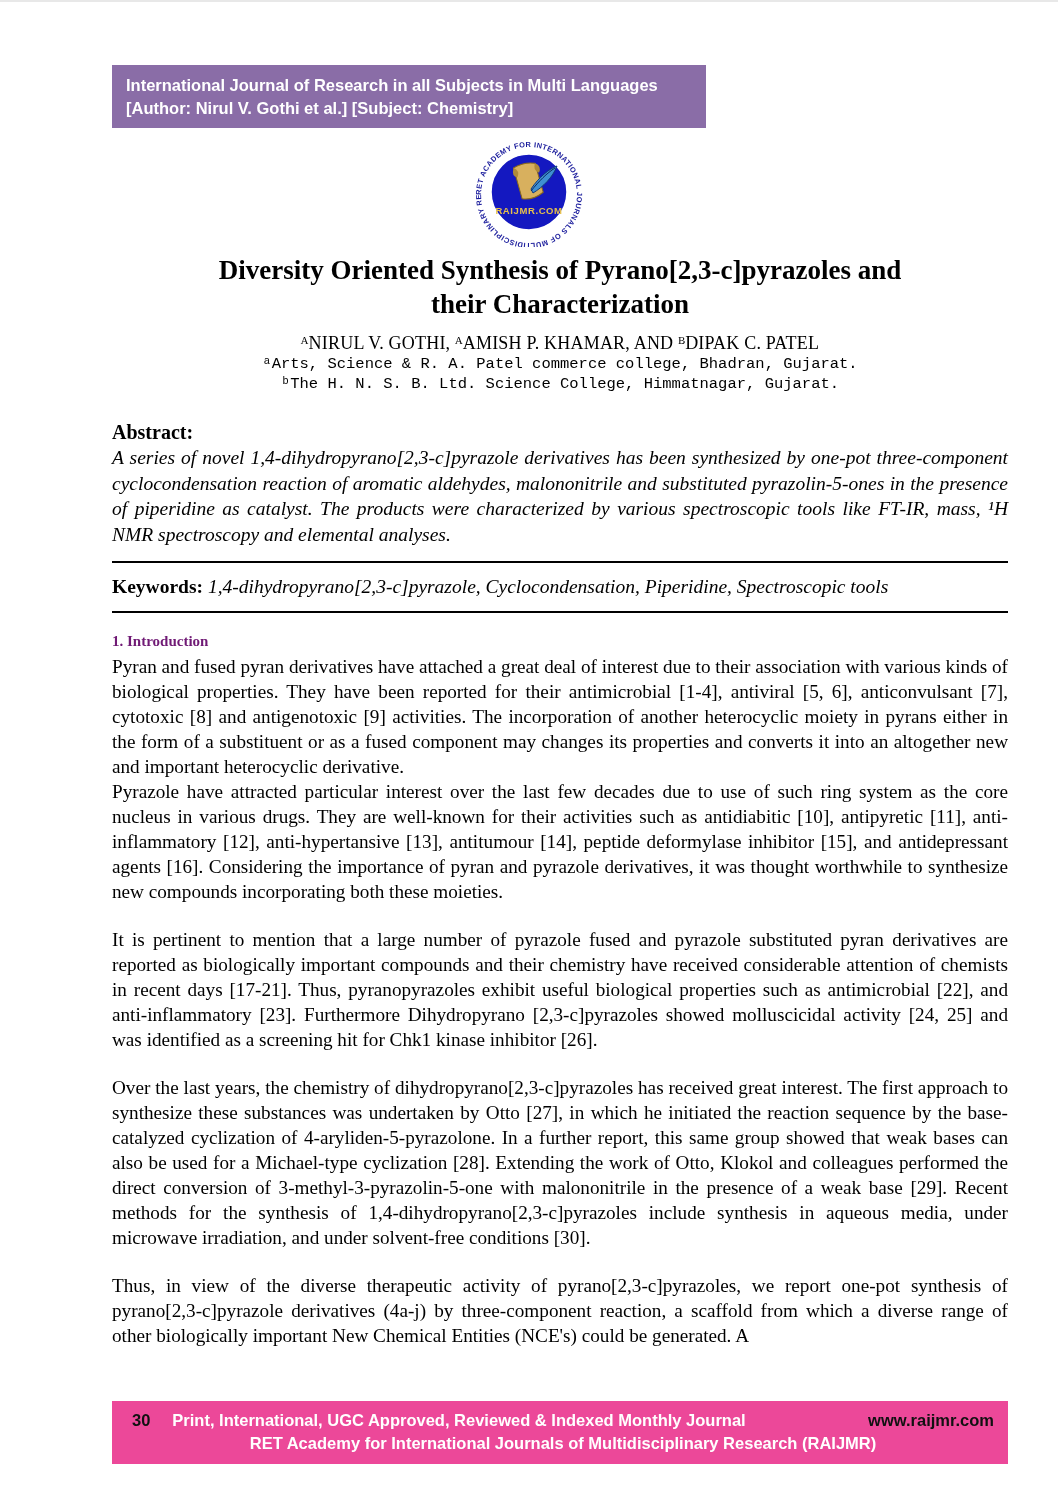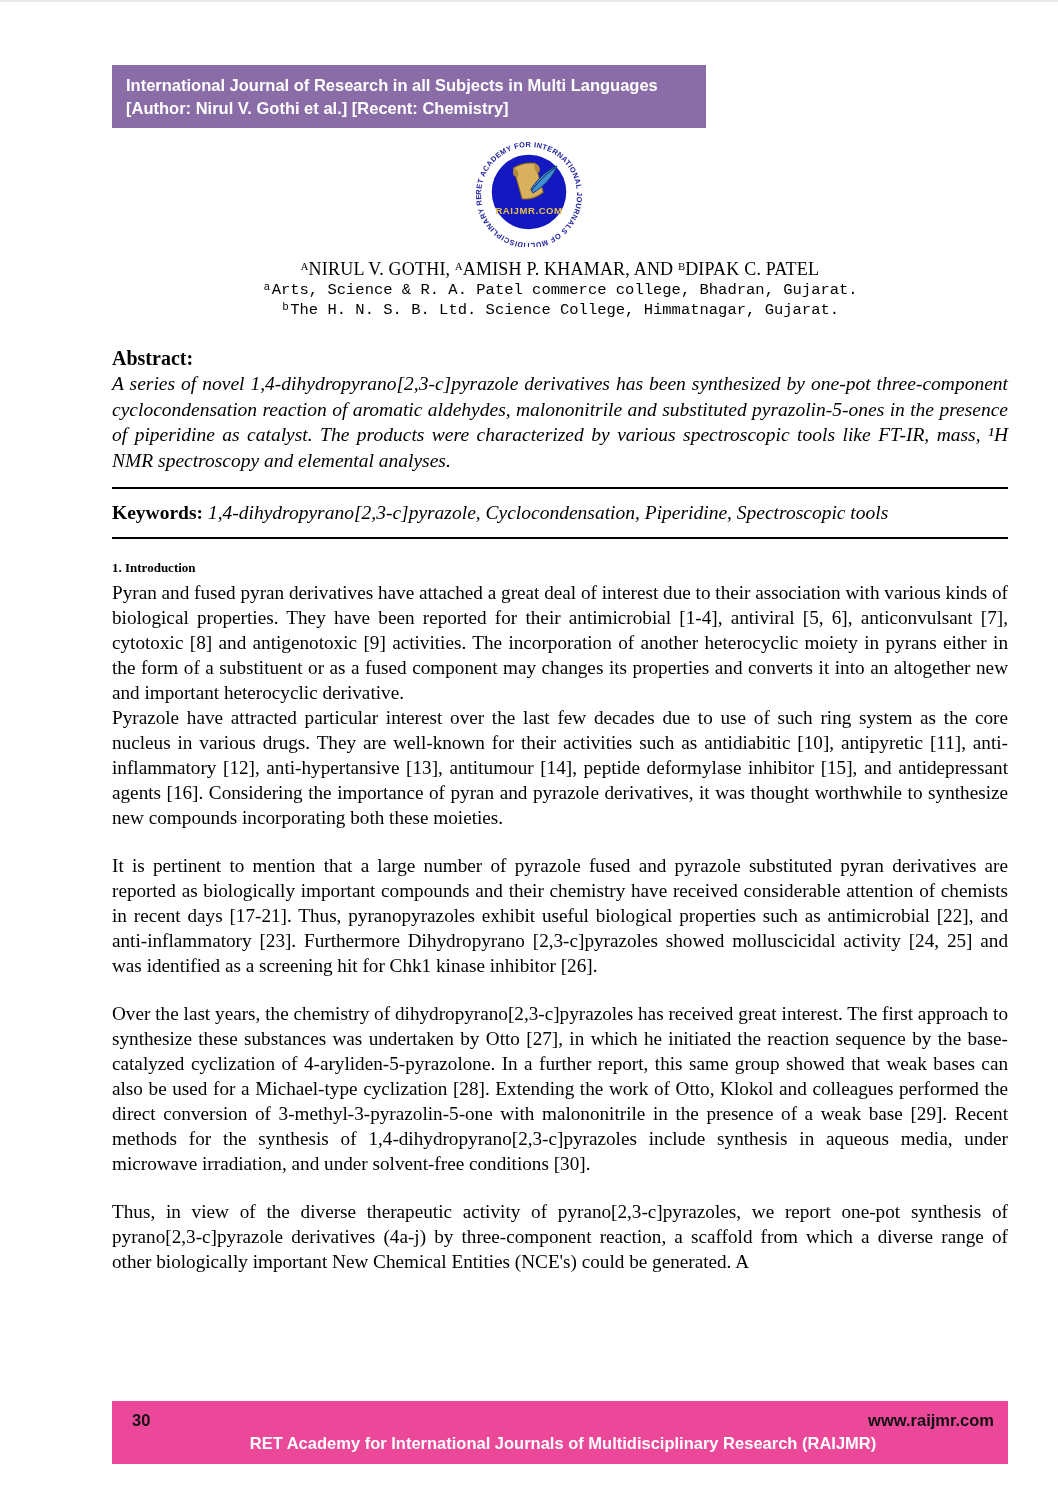--- a/index.html
+++ b/index.html
@@ -86,21 +86,21 @@
     margin-top: 11px;
     font-size: 19.5px;
     line-height: 25px;
     color: #000;
   }
   .keywords-line .kw-head { font-weight: 700; font-style: normal; }
   .keywords-line .kw-text { font-style: italic; }
   .rule-2 { border: none; border-top: 2.5px solid #000; margin-top: 12px; }
 
   
-  .intro-heading { margin-top: 16px; font-weight: 700; font-size: 13px; line-height: 25px; color: #000000; }
+  .intro-heading { margin-top: 16px; font-weight: 700; font-size: 15px; line-height: 25px; color: #701a75; }
   .body-par {
     font-size: 19.2px;
     line-height: 25px;
     text-align: justify;
     color: #000;
   }
   .par-gap { margin-top: 23px; }
 
   
   .footer-bar {
@@ -123,21 +123,21 @@
   .footer-line2 { color: #ffffff; text-align: center; }
 </style>
 </head>
 <body>
 
 <div class="page">
 
   <div class="content header-row">
     <div class="header-left">
       <div>International Journal of Research in all Subjects in Multi Languages</div>
-      <div>[Author: Nirul V. Gothi et al.] [Recent: Chemistry]</div>
+      <div>[Author: Nirul V. Gothi et al.] [Subject: Chemistry]</div>
     </div>
   </div>
 
   <div class="logo-wrap">
     <svg class="logo-svg" viewBox="0 0 112 112">
       <circle cx="56" cy="56" r="55" fill="#ffffff"></circle>
       <defs>
         <path id="ringPath" d="M 56,56 m -48,4 a 48,48 0 1,1 96,0 a 48,48 0 1,1 -96,0"></path>
       </defs>
       <text font-family="Liberation Sans, sans-serif" font-size="7.4" font-weight="700" fill="#1a1c9c" letter-spacing="0.4">
@@ -151,20 +151,24 @@
         <path d="M 44,30 Q 50,34 46,40 Q 40,38 44,30 Z" fill="#b08a38"></path>
         <path d="M 66,30 Q 62,36 68,40 Q 72,34 66,30 Z" fill="#b08a38"></path>
       </g>
 
       <path d="M 58,54 C 66,42 76,34 84,31 C 80,42 70,52 60,58 Z" fill="#3f8fd2" stroke="#123a7a" stroke-width="1"></path>
       <path d="M 58,56 C 66,46 74,38 82,33" fill="none" stroke="#0c2a5e" stroke-width="1"></path>
       <text x="56" y="79" text-anchor="middle" font-family="Liberation Sans, sans-serif" font-size="9.5" font-weight="700" fill="#e7c04a" letter-spacing="0.6">RAIJMR.COM</text>
     </svg>
   </div>
 
+  <div class="content paper-title">
+    <div>Diversity Oriented Synthesis of Pyrano[2,3-c]pyrazoles and</div>
+    <div>their Characterization</div>
+  </div>
 
   <div class="content authors-line">ᴬNIRUL V. GOTHI, ᴬAMISH P. KHAMAR, AND ᴮDIPAK C. PATEL</div>
   <div class="content affiliation">ᵃArts, Science &amp; R. A. Patel commerce college, Bhadran, Gujarat.</div>
   <div class="content affiliation">ᵇThe H. N. S. B. Ltd. Science College, Himmatnagar, Gujarat.</div>
 
   <div class="content abstract-block">
     <div class="section-heading">Abstract:</div>
     <div class="abstract-text">A series of novel 1,4-dihydropyrano[2,3-c]pyrazole derivatives has been synthesized by one-pot three-component cyclocondensation reaction of aromatic aldehydes, malononitrile and substituted pyrazolin-5-ones in the presence of piperidine as catalyst. The products were characterized by various spectroscopic tools like FT-IR, mass, ¹H NMR spectroscopy and elemental analyses.</div>
   </div>
 
@@ -181,18 +185,19 @@
   <div class="content intro-heading">1. Introduction</div>
   <p class="content body-par">Pyran and fused pyran derivatives have attached a great deal of interest due to their association with various kinds of biological properties. They have been reported for their antimicrobial [1-4], antiviral [5, 6], anticonvulsant [7], cytotoxic [8] and antigenotoxic [9] activities. The incorporation of another heterocyclic moiety in pyrans either in the form of a substituent or as a fused component may changes its properties and converts it into an altogether new and important heterocyclic derivative.</p>
   <p class="content body-par">Pyrazole have attracted particular interest over the last few decades due to use of such ring system as the core nucleus in various drugs. They are well-known for their activities such as antidiabitic [10], antipyretic [11], anti-inflammatory [12], anti-hypertansive [13], antitumour [14], peptide deformylase inhibitor [15], and antidepressant agents [16]. Considering the importance of pyran and pyrazole derivatives, it was thought worthwhile to synthesize new compounds incorporating both these moieties.</p>
   <p class="content body-par par-gap">It is pertinent to mention that a large number of pyrazole fused and pyrazole substituted pyran derivatives are reported as biologically important compounds and their chemistry have received considerable attention of chemists in recent days [17-21]. Thus, pyranopyrazoles exhibit useful biological properties such as antimicrobial [22], and anti-inflammatory [23]. Furthermore Dihydropyrano [2,3-c]pyrazoles showed molluscicidal activity [24, 25] and was identified as a screening hit for Chk1 kinase inhibitor [26].</p>
   <p class="content body-par par-gap">Over the last years, the chemistry of dihydropyrano[2,3-c]pyrazoles has received great interest. The first approach to synthesize these substances was undertaken by Otto [27], in which he initiated the reaction sequence by the base-catalyzed cyclization of 4-aryliden-5-pyrazolone. In a further report, this same group showed that weak bases can also be used for a Michael-type cyclization [28]. Extending the work of Otto, Klokol and colleagues performed the direct conversion of 3-methyl-3-pyrazolin-5-one with malononitrile in the presence of a weak base [29]. Recent methods for the synthesis of 1,4-dihydropyrano[2,3-c]pyrazoles include synthesis in aqueous media, under microwave irradiation, and under solvent-free conditions [30].</p>
   <p class="content body-par par-gap">Thus, in view of the diverse therapeutic activity of pyrano[2,3-c]pyrazoles, we report one-pot synthesis of pyrano[2,3-c]pyrazole derivatives (4a-j) by three-component reaction, a scaffold from which a diverse range of other biologically important New Chemical Entities (NCE's) could be generated. A</p>
 
   <div class="footer-bar">
     <div class="footer-line1">
       <span class="footer-page-num">30</span>
+      <span class="footer-main">Print, International, UGC Approved,  Reviewed &amp; Indexed Monthly Journal</span>
       <span class="footer-site">www.raijmr.com</span>
     </div>
     <div class="footer-line2">RET Academy for International Journals of Multidisciplinary Research (RAIJMR)</div>
   </div>
 
 </div>
 
 </body></html>

